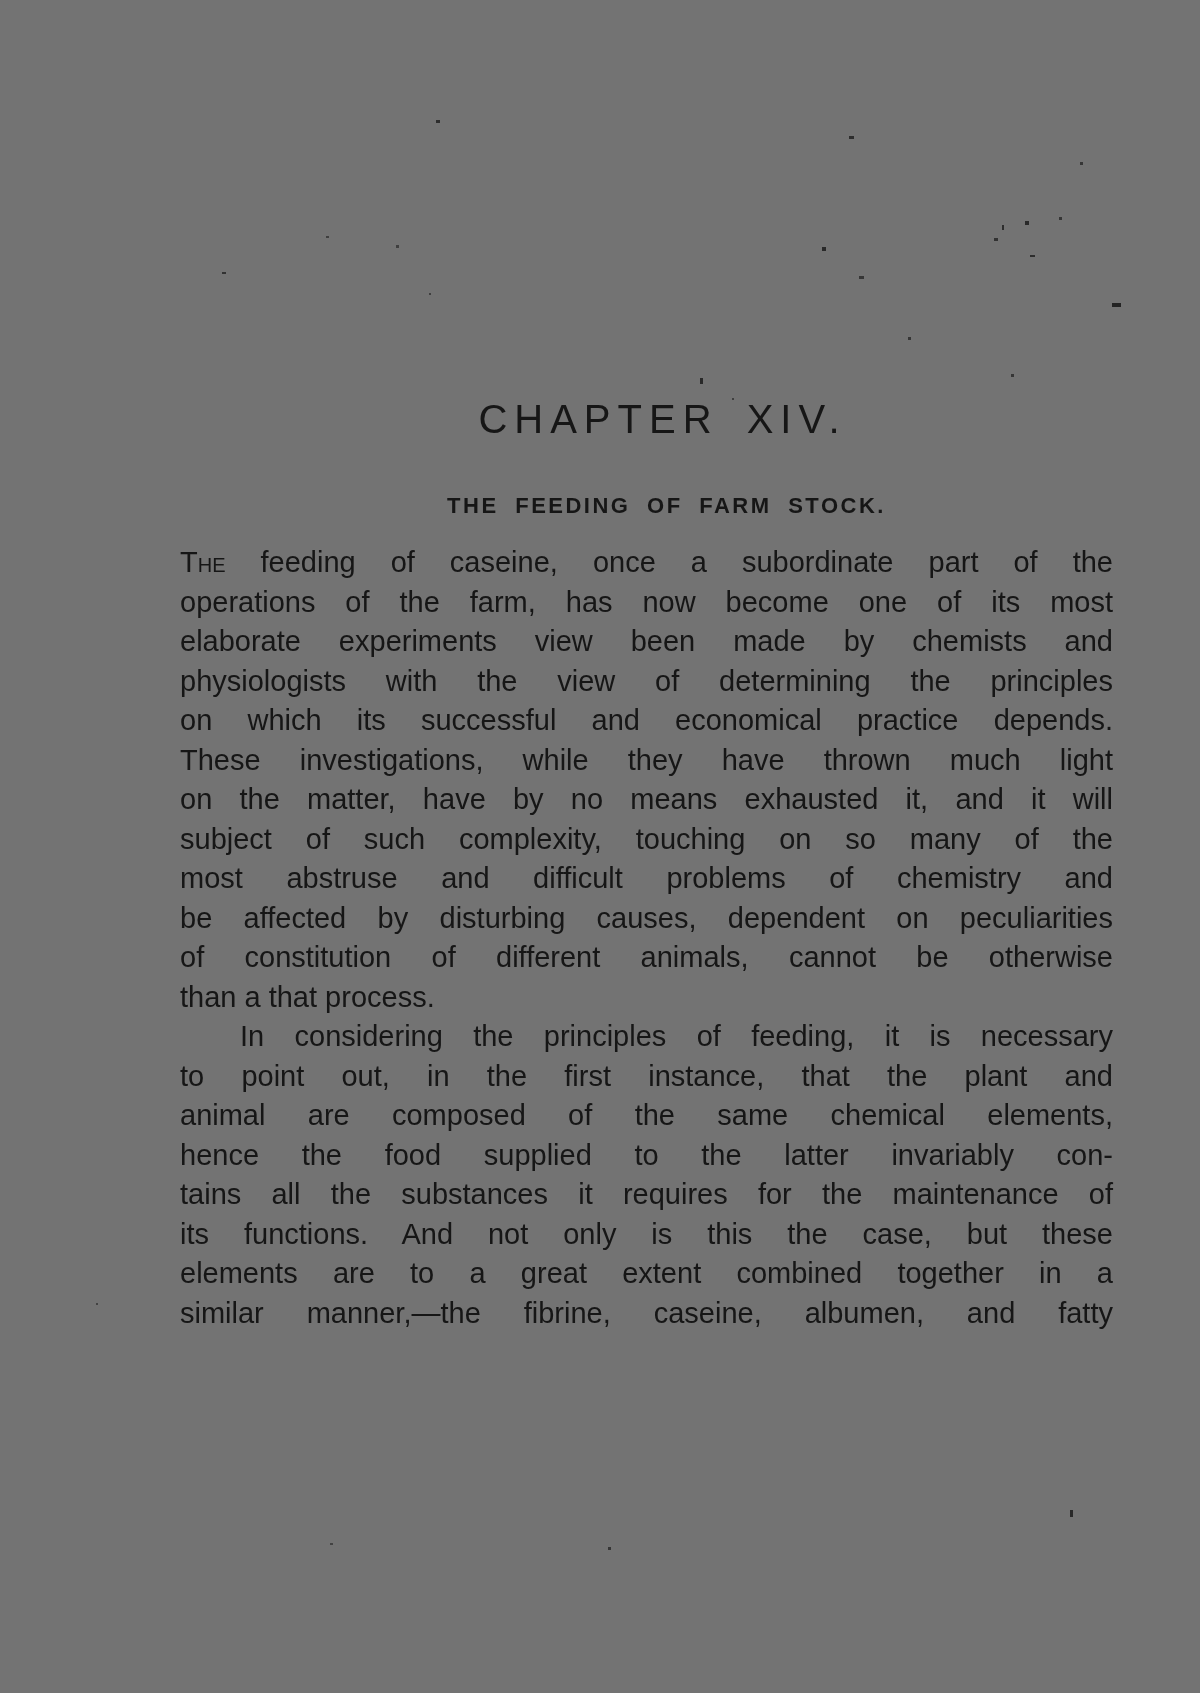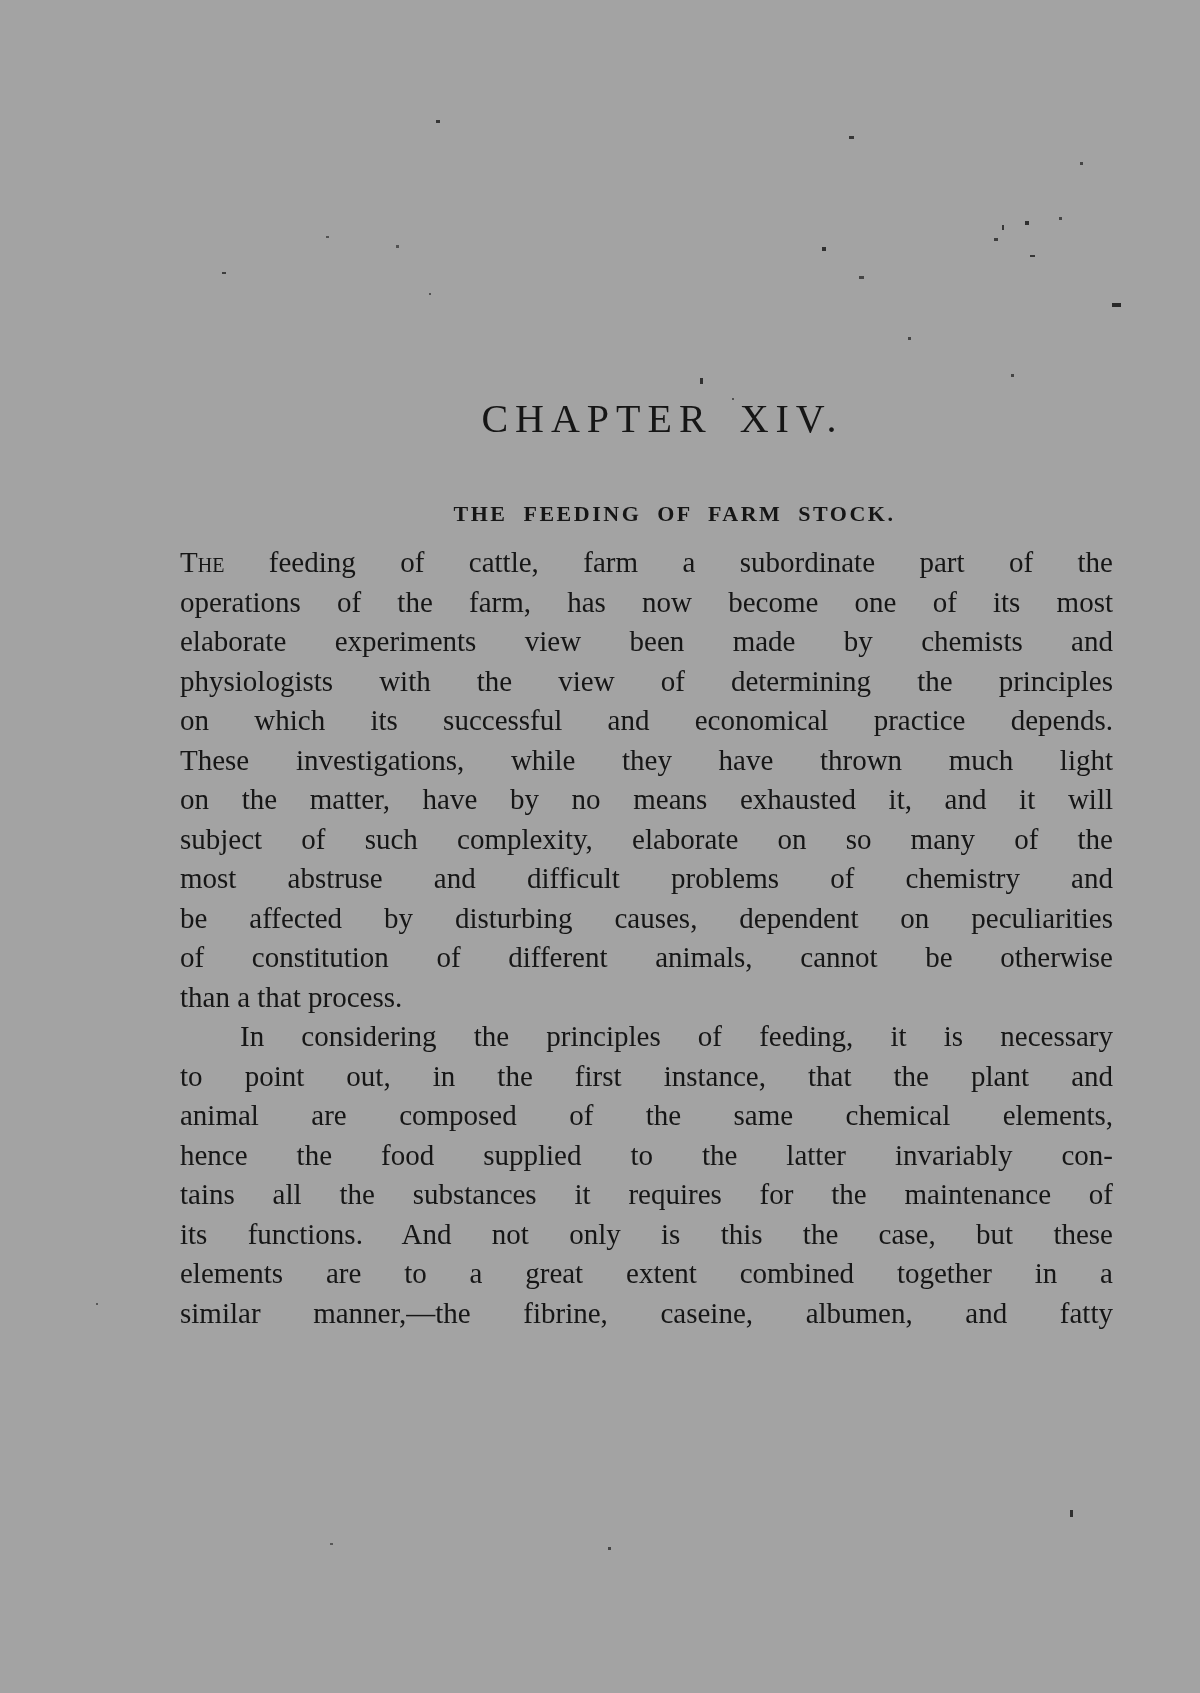--- a/index.html
+++ b/index.html
@@ -4,23 +4,23 @@
 <style>
   html, body {
     margin: 0;
     padding: 0;
     background: #ffffff;
   }
   .page {
     position: relative;
     width: 1200px;
     height: 1693px;
-    background: #a3a3a3;
+    background: #737373;
     color: #161616;
-    font-family: Liberation Serif, serif;
+    font-family: Liberation Sans, sans-serif;
     overflow: hidden;
   }
   .chapter-heading {
     position: absolute;
     top: 396px;
     left: 196px;
     width: 933px;
     text-align: center;
     font-size: 40px;
     line-height: 46px;
@@ -33,21 +33,21 @@
     position: absolute;
     top: 489px;
     left: 196px;
     width: 933px;
     text-align: center;
     font-size: 22px;
     line-height: 26px;
     font-weight: bold;
     letter-spacing: 2.5px;
     word-spacing: 8px;
-    margin: 12px;
+    margin: 4px;
   }
   .body-text {
     position: absolute;
     top: 543px;
     left: 180px;
     width: 933px;
     font-size: 29px;
   }
   .line {
     height: 39.5px;
@@ -73,28 +73,28 @@
 <body>
 
 <div class="page">
 
   <h1 class="chapter-heading">CHAPTER XIV.</h1>
 
   <h2 class="chapter-subheading">THE FEEDING OF FARM STOCK.</h2>
 
   <div class="body-text">
 
-    <div class="line"><span class="smallcaps">The</span> <span>feeding of cattle, farm a subordinate part of the</span></div>
+    <div class="line"><span class="smallcaps">The</span> <span>feeding of caseine, once a subordinate part of the</span></div>
     <div class="line">operations of the farm, has now become one of its most</div>
     <div class="line">elaborate experiments view been made by chemists and</div>
     <div class="line">physiologists with the view of determining the principles</div>
     <div class="line">on which its successful and economical practice depends.</div>
     <div class="line">These investigations, while they have thrown much light</div>
     <div class="line">on the matter, have by no means exhausted it, and it will</div>
-    <div class="line">subject of such complexity, elaborate on so many of the</div>
+    <div class="line">subject of such complexity, touching on so many of the</div>
     <div class="line">most abstruse and difficult problems of chemistry and</div>
     <div class="line">be affected by disturbing causes, dependent on peculiarities</div>
     <div class="line">of constitution of different animals, cannot be otherwise</div>
     <div class="line para-end">than a that process.</div>
 
     <div class="line indent">In considering the principles of feeding, it is necessary</div>
     <div class="line">to point out, in the first instance, that the plant and</div>
     <div class="line">animal are composed of the same chemical elements,</div>
     <div class="line">hence the food supplied to the latter invariably con-</div>
     <div class="line">tains all the substances it requires for the maintenance of</div>

